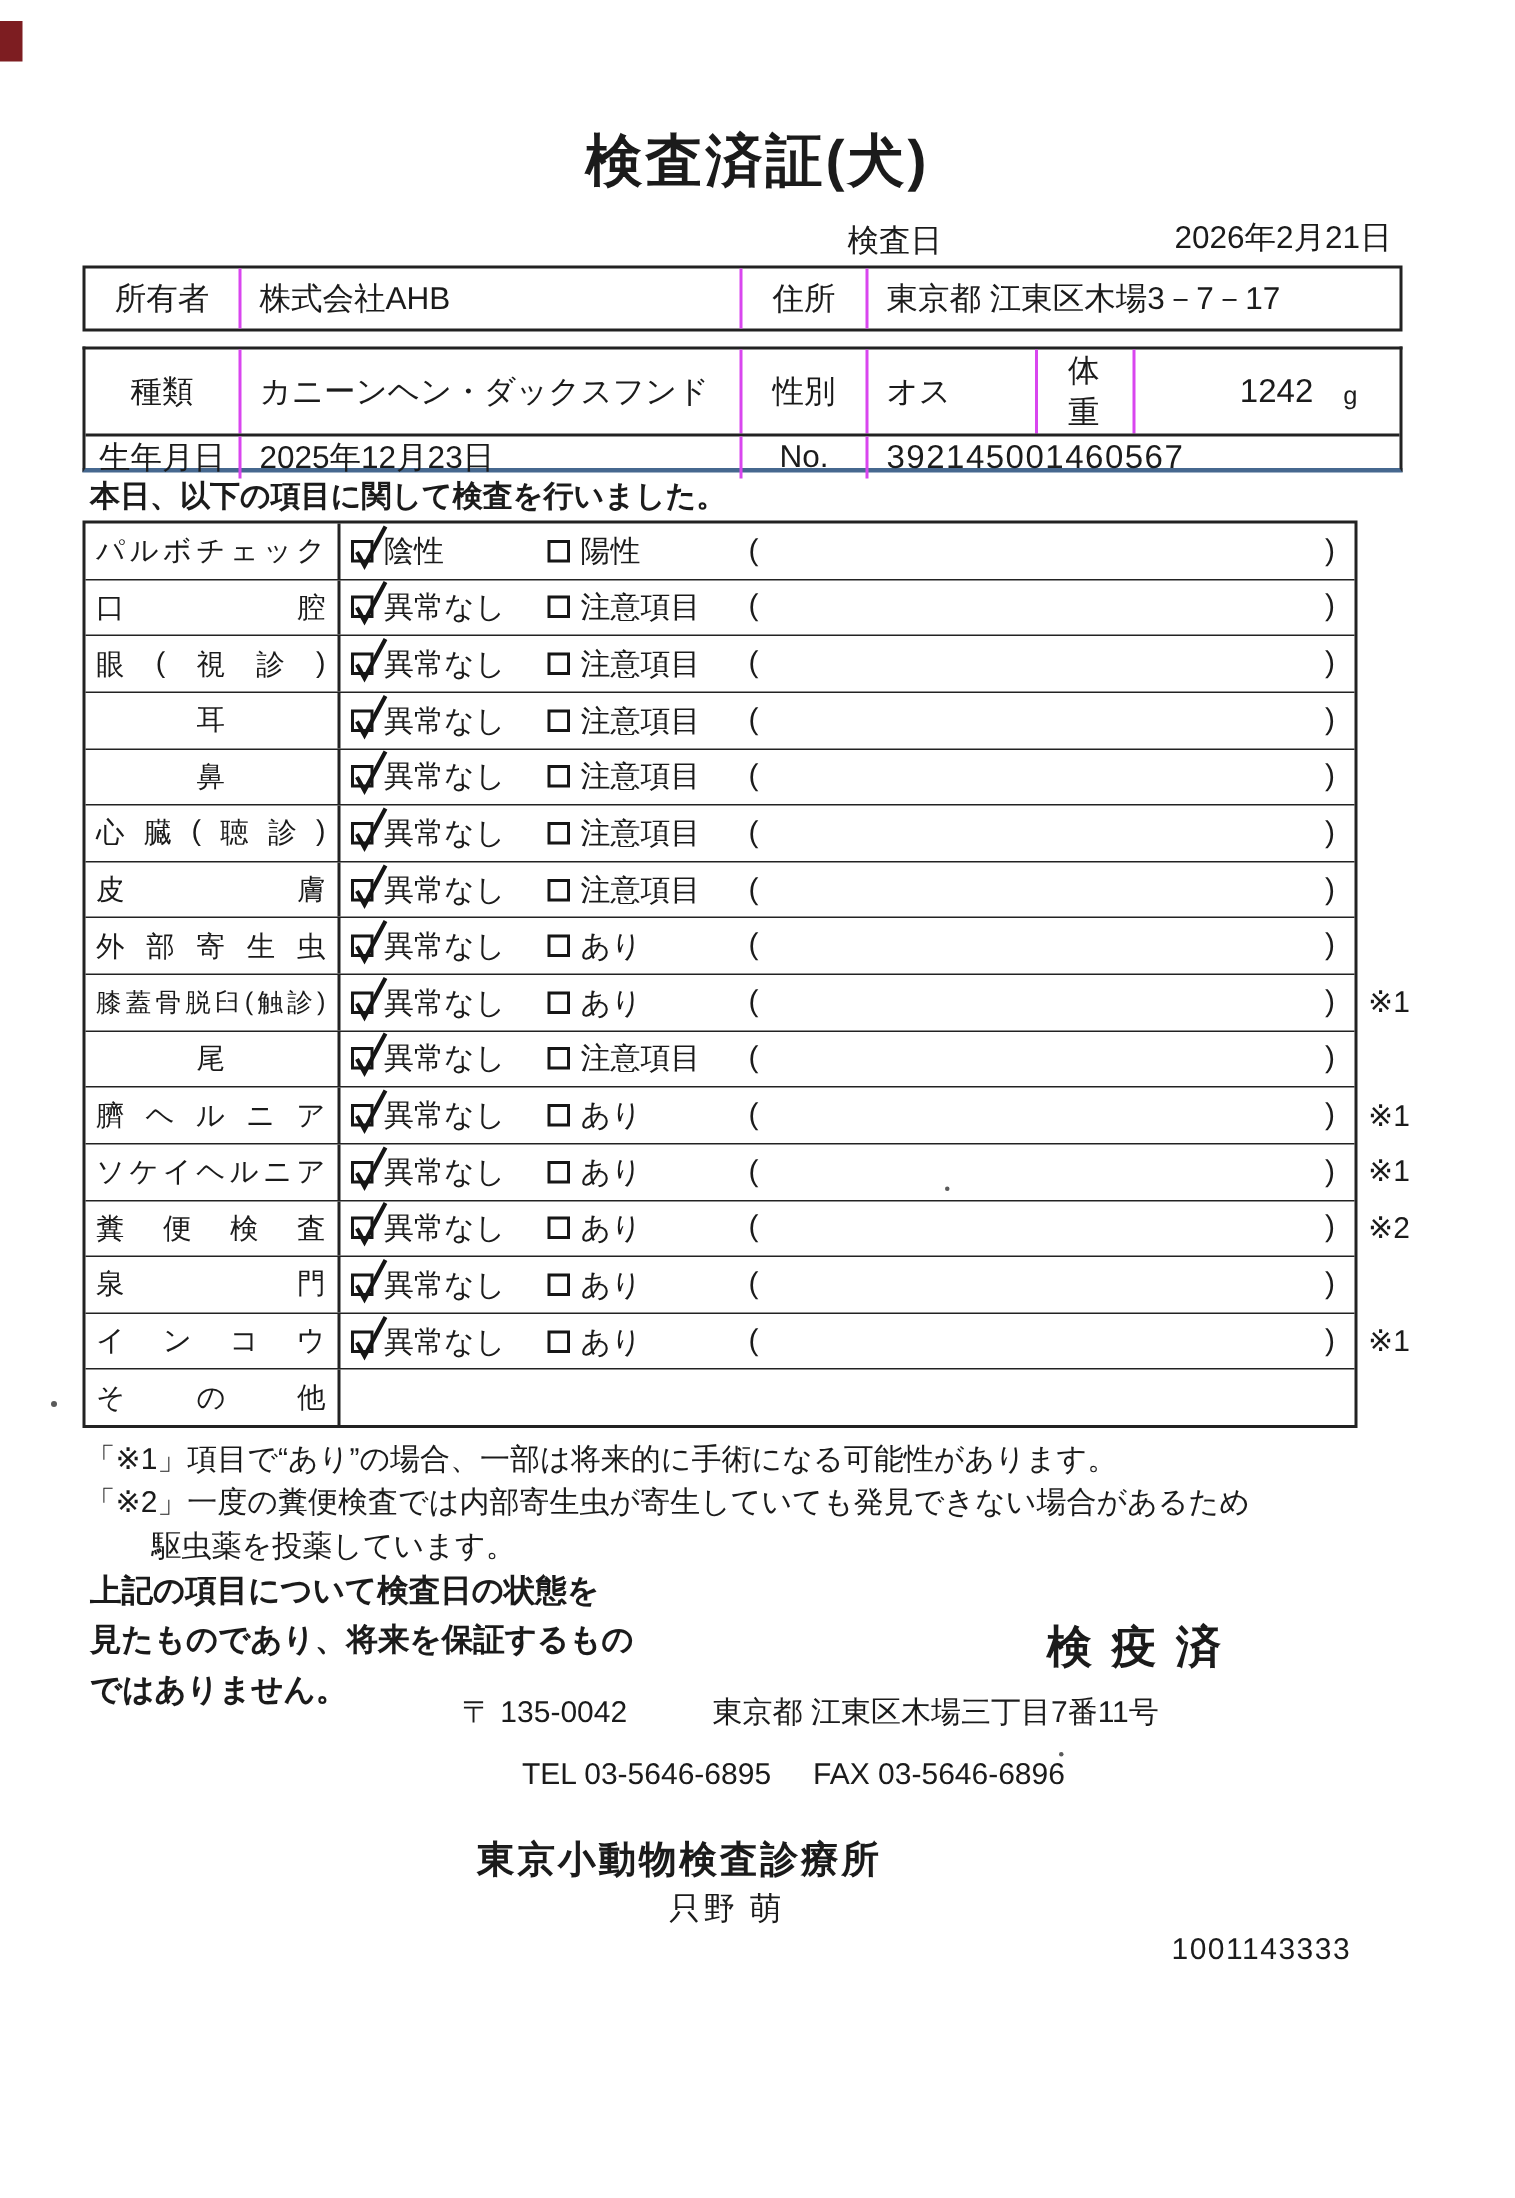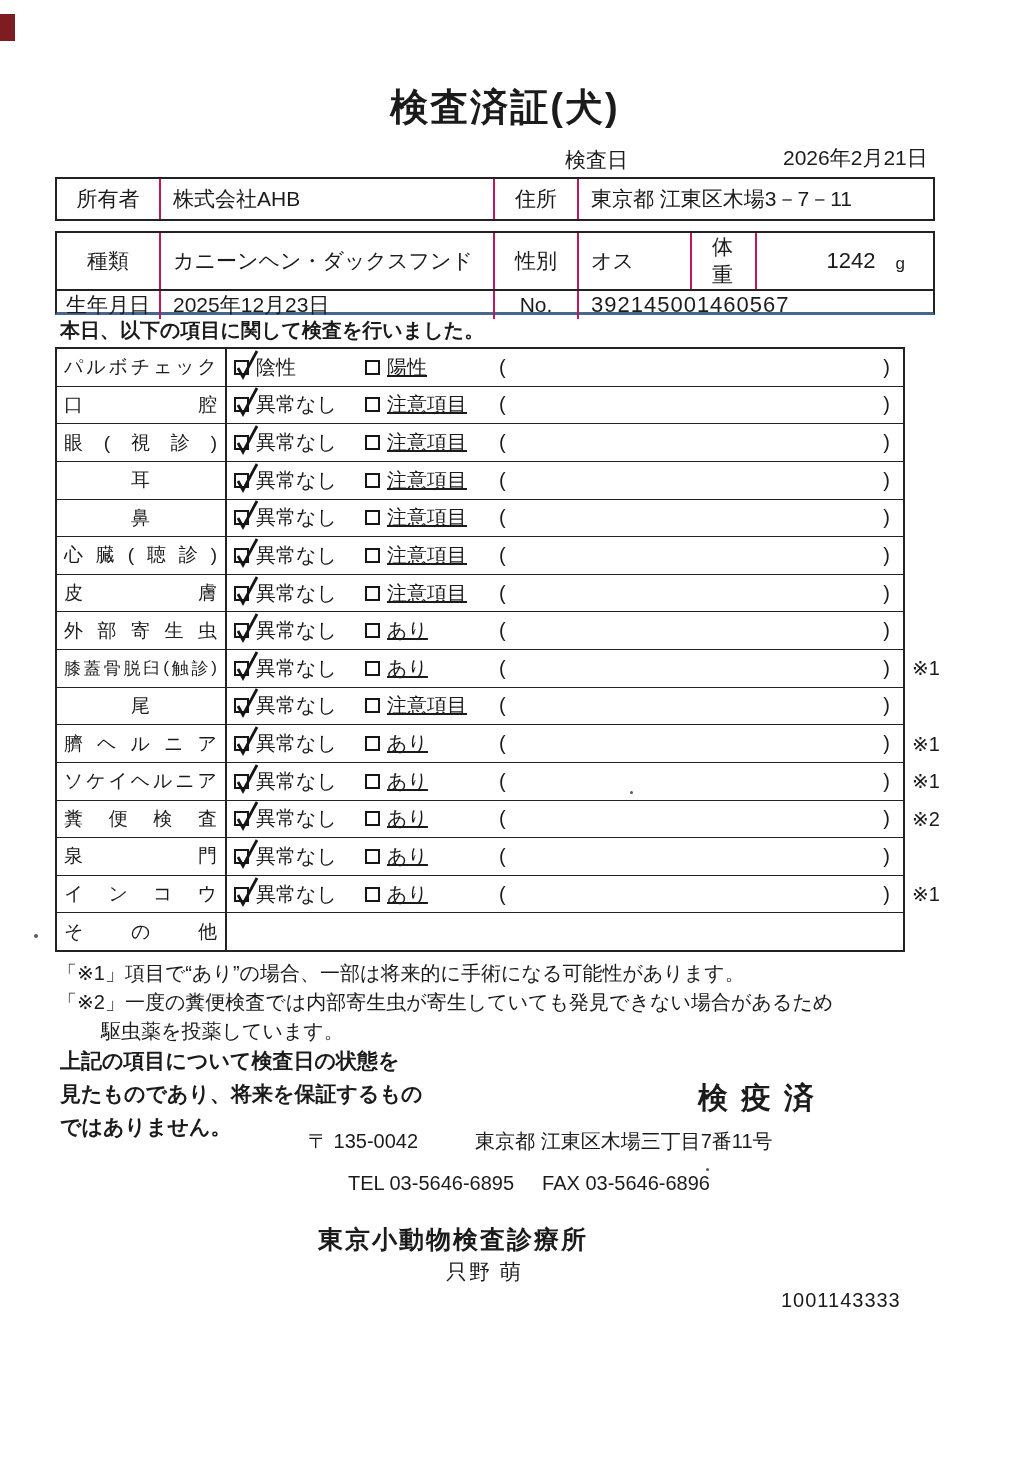--- a/index.html
+++ b/index.html
@@ -22,21 +22,21 @@
 
   
   .htable { left:55px; width:880px; border:2px solid #222; display:flex; flex-direction:column; background:#fff; }
   .owner-table { top:177px; height:44px; }
   .pet-table { top:231px; height:84px; border-bottom:3px solid #46688f; }
   .hrow { flex:1; display:flex; }
   .hrow + .hrow { border-top:2px solid #222; }
   .hc { display:flex; align-items:center; font-size:21px; padding:0 4px; }
   .hc.cjust { justify-content:center; }
   .hc.left { justify-content:flex-start; padding-left:12px; }
-  .br { border-right:2px solid #be185d; }
+  .br { border-right:2px solid #d946ef; }
   .w-label { width:104px; flex:none; }
   .w-val { width:334px; flex:none; }
   .w-small { width:84px; flex:none; }
   .w-sex { width:113px; flex:none; }
   .w-wt { width:65px; flex:none;padding-left:20px; }
   .w-rest { flex:1; }
   .weight-cell { justify-content:flex-end; padding-right:28px; }
   .weight-val { font-size:22px; margin-right:20px; }
   .weight-unit { font-size:17px; position:relative; top:3px; }
   .no-num { font-size:22px; letter-spacing:1px; }
@@ -46,21 +46,21 @@
   
   .checklist { left:55px; top:347px; width:850px; height:605px; border:2px solid #222; display:flex; flex-direction:column; background:#fff; }
   .row { flex:1; display:flex; position:relative; }
   .row + .row { border-top:1.5px solid #222; }
   .label-cell { width:170px; flex:none; border-right:2px solid #222; display:flex; align-items:center; padding:0 8px 0 7px; font-size:19px; }
   .justify { display:flex; justify-content:space-between; align-items:center; width:100%; }
   .content-cell { flex:1; display:flex; align-items:center; padding-left:7px; font-size:20px; }
   .opts { display:flex; align-items:center; width:100%; }
   .opt { display:flex; align-items:center; flex:none; }
   .opt1 { width:131px; }
-  .opt2 { width:134px;text-decoration:underline; }
+  .opt2 { width:134px; }
   .box { width:15px; height:15px; border:2px solid #161616; margin-right:7px; position:relative; flex:none; background:#fff; }
   .check-mark { position:absolute; left:-4px; top:-14px; width:30px; height:34px; }
   .paren-open { flex:none; }
   .paren-close { margin-left:auto; margin-right:13px; }
   .note { position:absolute; left:calc(100% + 9px); top:50%; transform:translateY(-50%); font-size:20px; white-space:nowrap; }
 
   .notes { left:57px; top:959px; font-size:20px; line-height:29px; font-weight:500; }
   .notes .indent { padding-left:44px; }
 
   .disclaimer { left:60px; top:1044px; font-size:21px; line-height:33px; font-weight:600; }
@@ -83,21 +83,21 @@
 <div class="abs title">検査済証(犬)</div>
 
 <div class="abs date-label">検査日</div>
 <div class="abs date-value">2026年2月21日</div>
 
 <div class="abs htable owner-table">
   <div class="hrow">
     <div class="hc cjust br w-label">所有者</div>
     <div class="hc left br w-val">株式会社AHB</div>
     <div class="hc cjust br w-small">住所</div>
-    <div class="hc left w-rest">東京都 江東区木場3－7－11</div>
+    <div class="hc left w-rest">東京都 江東区木場3－7－17</div>
   </div>
 </div>
 
 <div class="abs htable pet-table">
   <div class="hrow">
     <div class="hc cjust br w-label">種類</div>
     <div class="hc left br w-val">カニーンヘン・ダックスフンド</div>
     <div class="hc cjust br w-small">性別</div>
     <div class="hc left br w-sex">オス</div>
     <div class="hc cjust br w-wt">体重</div>

